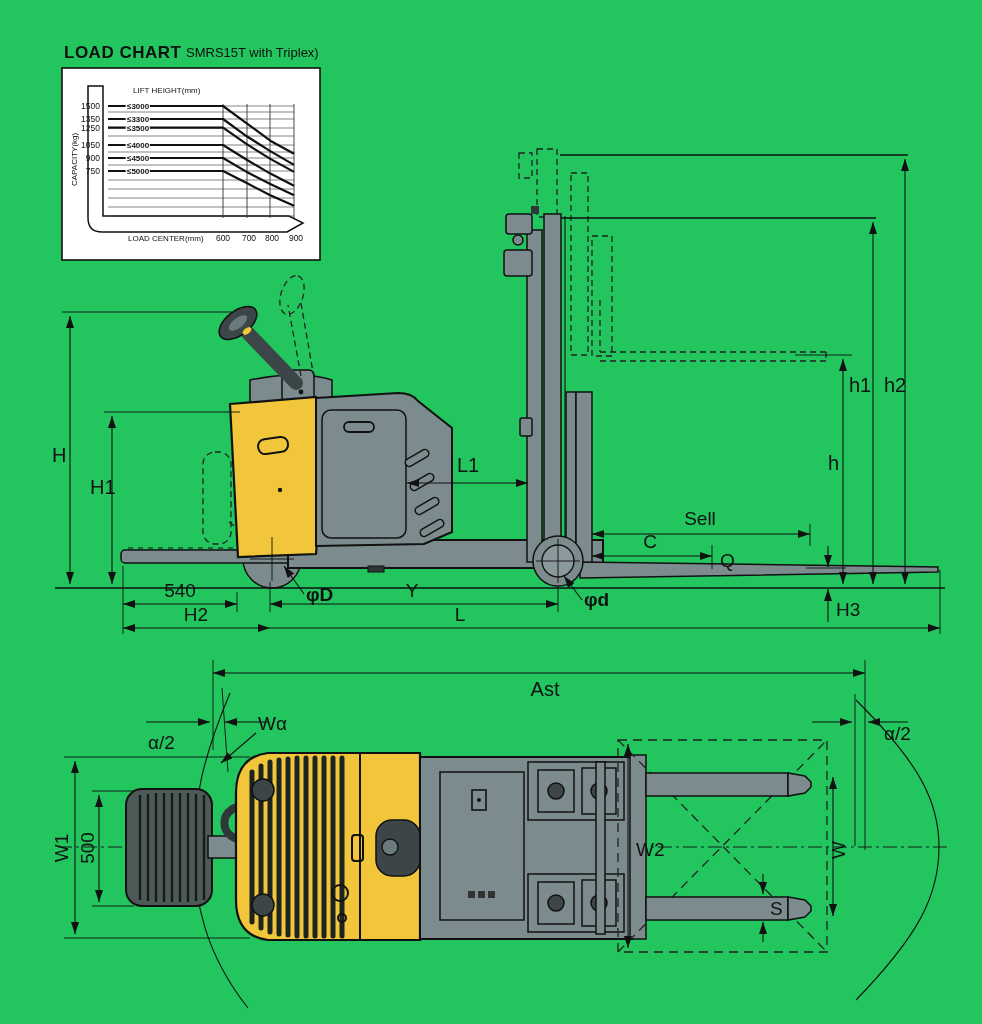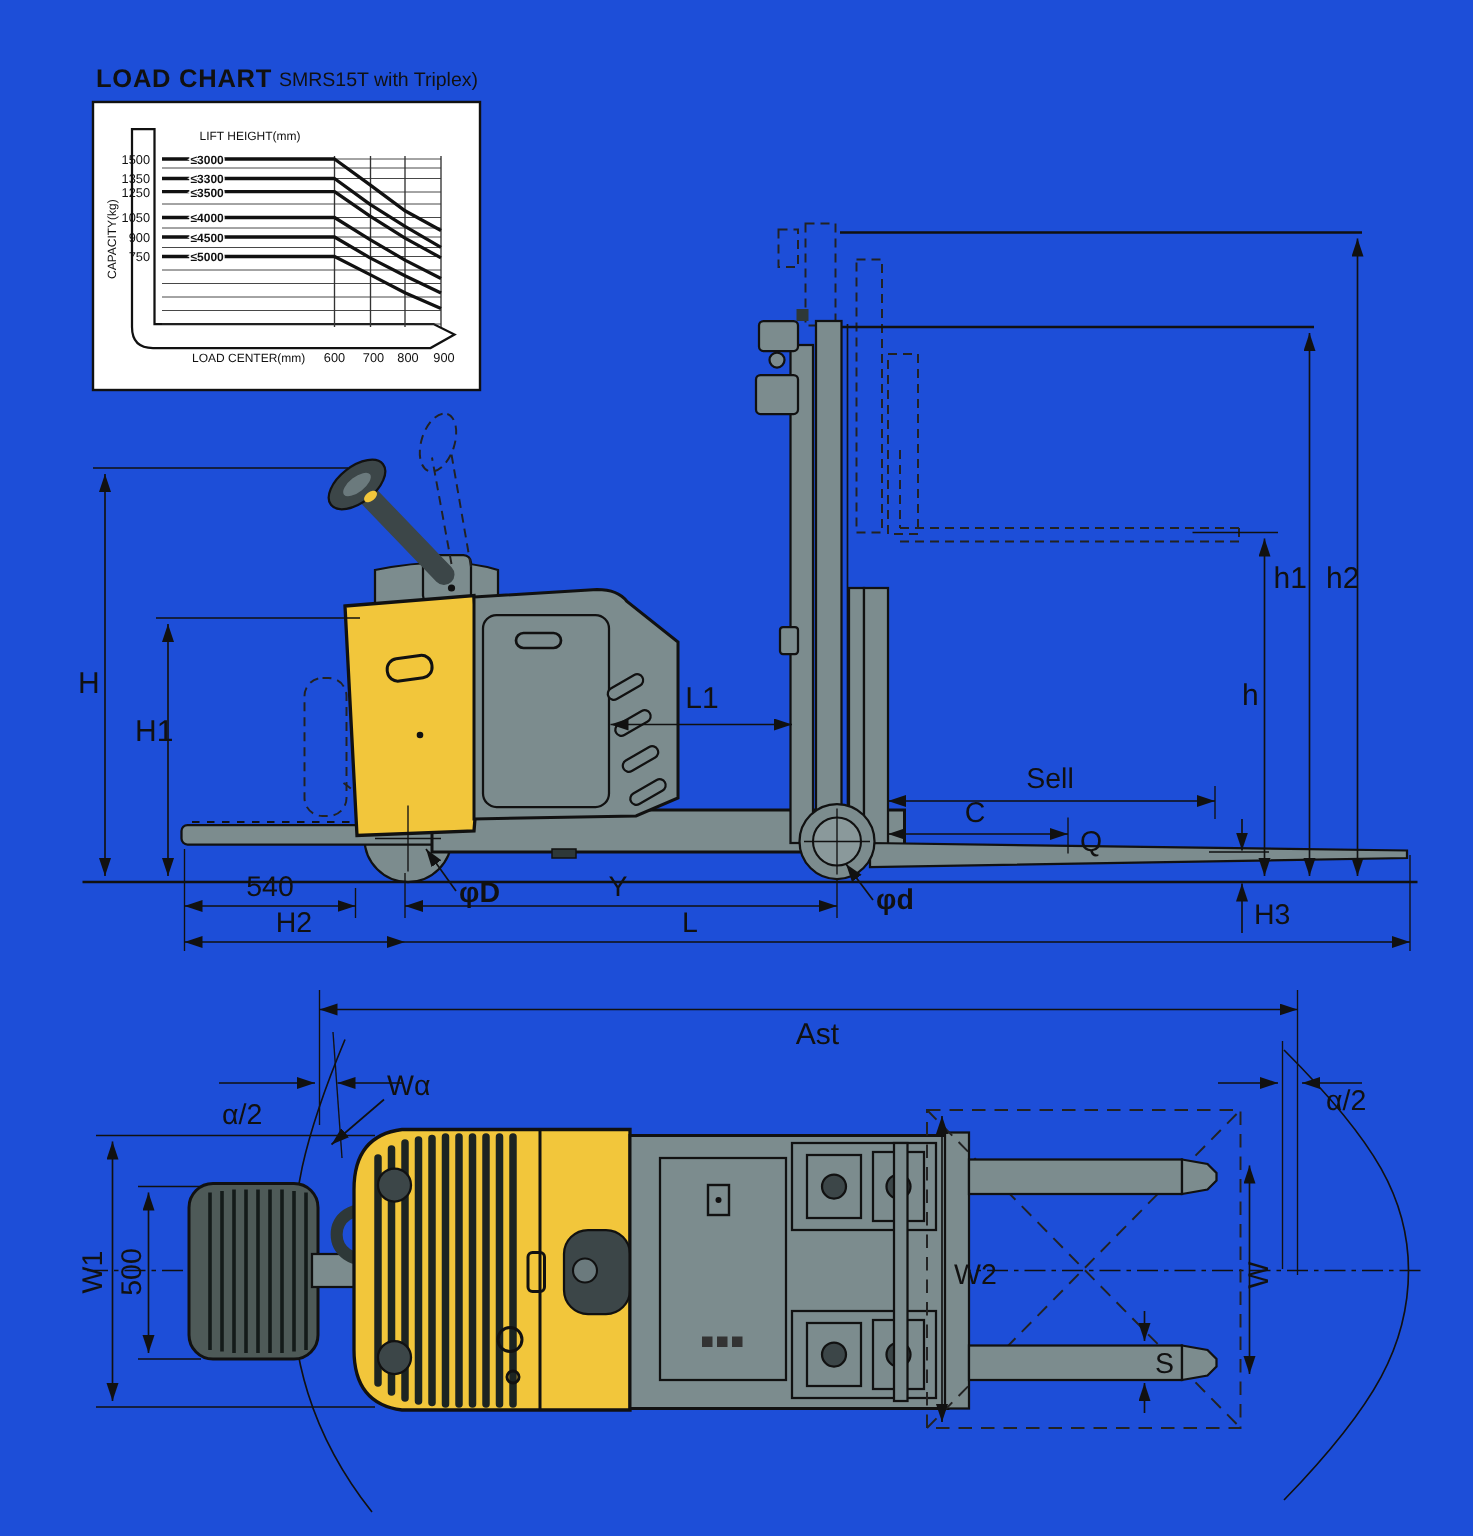--- a/index.html
+++ b/index.html
@@ -1,16 +1,16 @@
 <!DOCTYPE html>
 <html><head>
 <meta charset="utf-8">
 <style>
   html,body{margin:0;padding:0;background:#fff;}
-  .canvas{position:relative;width:982px;height:1024px;background:#1d4ed8;overflow:hidden;}
+  .canvas{position:relative;width:982px;height:1024px;background:#22c55e;overflow:hidden;}
   svg{display:block;}
   text{font-family:"Liberation Sans", sans-serif;fill:#111;}
   .dim{font-size:20px;}
   .dim-s{font-size:19px;}
   .chart-t{font-size:17px;font-weight:bold;letter-spacing:.5px;}
   .chart-st{font-size:13px;}
   .chart-ax{font-size:8px;}
   .chart-num{font-size:8.5px;}
   .curve-lb{font-size:8px;font-weight:bold;paint-order:stroke;stroke:#fff;stroke-width:2px;}
   .dimline{stroke:#111;stroke-width:1.1;fill:none;}

